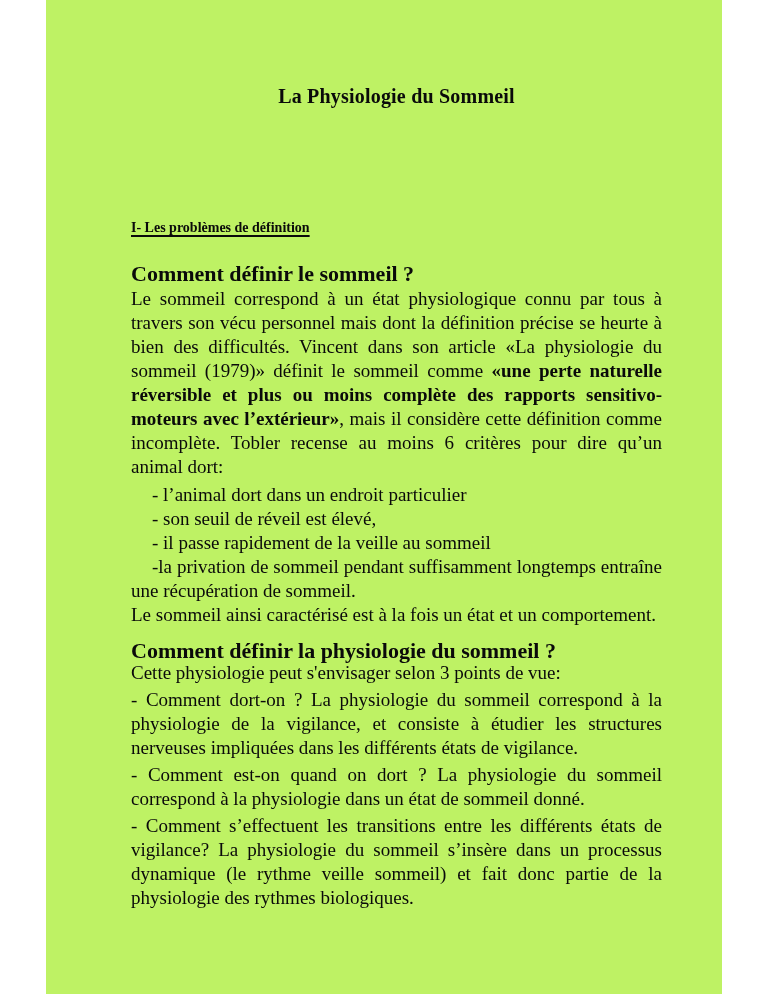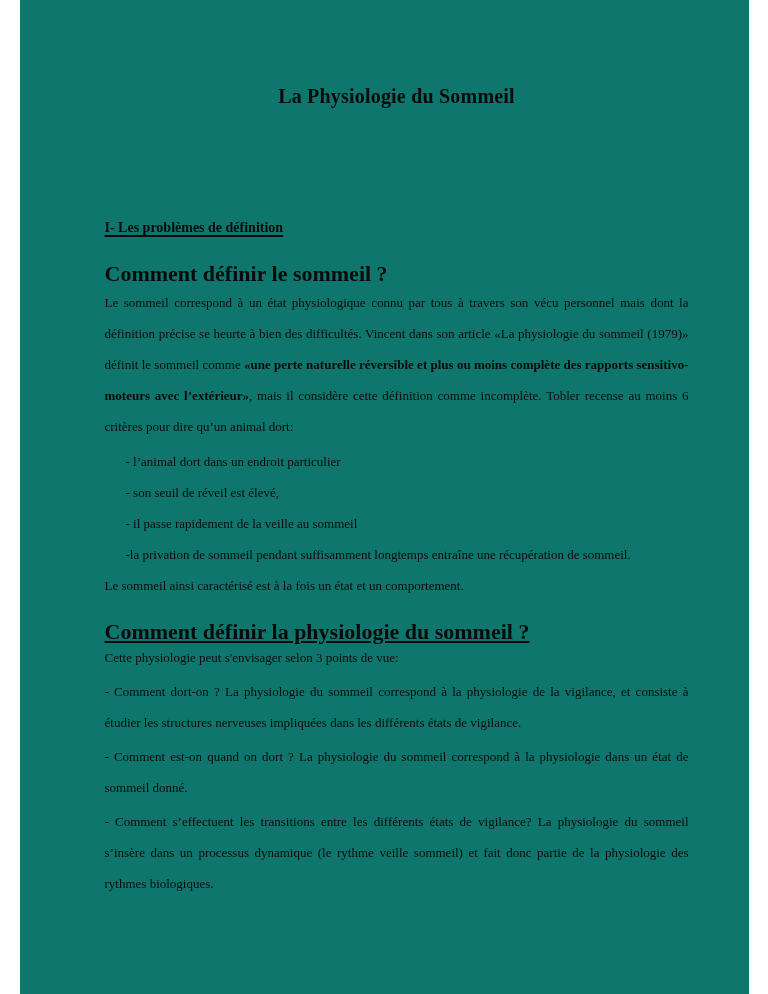--- a/index.html
+++ b/index.html
@@ -3,24 +3,24 @@
 <meta charset="utf-8">
 <title>La Physiologie du Sommeil</title>
 <style>
   html, body {
     margin: 0;
     padding: 0;
     background: #ffffff;
   }
   .page {
     position: relative;
-    width: 729px;
+    width: 676px;
     height: 994px;
     margin: 0 auto;
-    background: #0f766e;
+    background: #bef264;
     color: #0a0a0a;
     font-family: "Liberation Serif", "DejaVu Serif", serif;
     overflow: hidden;
     box-sizing: border-box;
   }
   .content {
     padding: 0 60px 0 85px; 
   }
   .doc-title {
     margin: 84px 0 0 0;
@@ -39,22 +39,22 @@
     text-decoration-thickness: 2px;
     text-underline-offset: 3px;
   }
   .sub-heading {
     margin: 24px 0 0 0;
     font-size: 22px;
     line-height: 21px;
     font-weight: bold;
   }
   .body-text {
-    font-size: 13px;
-    line-height: 31px;
+    font-size: 19px;
+    line-height: 24px;
   }
   p.para {
     margin: 3px 0 0 0;
   }
   .just {
     text-align: justify;
     text-justify: inter-word;
   }
   .criteria {
     margin-top: 4px;
@@ -69,22 +69,21 @@
   .closing-line {
     margin: 0;
   }
   .intro-line {
     margin: 0;
   }
   .b {
     font-weight: bold;
   }
   .sub-heading.second {
-    margin-top: 20px;
-    text-decoration: underline;
+    margin-top: 13px;
   }
   p.point {
     margin: 3px 0 0 0;
   }
 </style>
 </head>
 <body>
 
 <div class="page">
   <div class="content">

